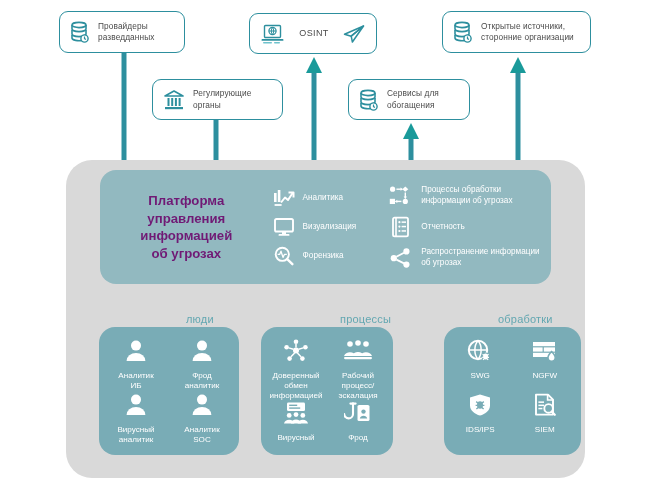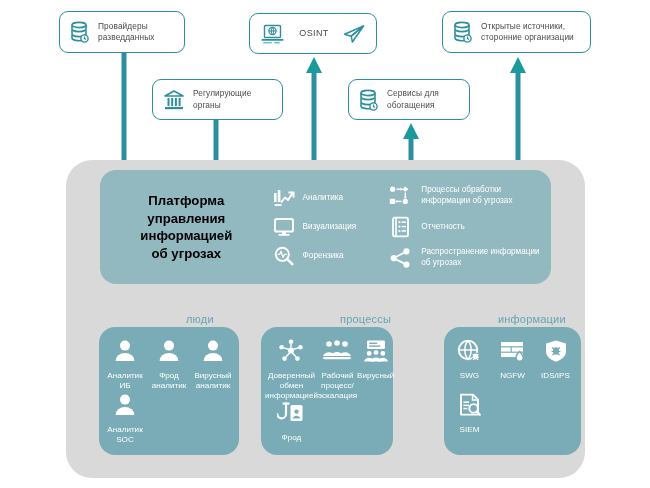--- a/index.html
+++ b/index.html
@@ -30,36 +30,36 @@
   }
 
   
   #platform{
     position:absolute;left:100px;top:170px;width:451px;height:114px;
     background:#92b9c0;border-radius:16px;
     display:flex;align-items:center;
   }
   #platform-title{
     width:152px;margin-left:14px;text-align:center;
-    color:#000000;font-weight:bold;font-size:13.2px;line-height:17.5px;
+    color:#701a75;font-weight:bold;font-size:13.2px;line-height:17.5px;
     white-space:pre-line;
   }
   .feat-col{display:flex;flex-direction:column;justify-content:center;gap:9px;}
   .feat{display:flex;align-items:center;gap:8px;}
   .feat .ftxt{color:#ffffff;font-size:8.2px;line-height:10.6px;white-space:pre-line;}
   .feat .fic{flex:0 0 auto;display:flex;align-items:center;justify-content:center;}
 
   
   .pillar{
     position:absolute;box-sizing:border-box;
     background:#79acb6;border-radius:16px;
   }
   .pillar-grid{
     width:100%;height:100%;
-    display:grid;grid-template-columns:1fr 1fr 1fr;grid-template-rows:1fr 1fr;
+    display:grid;grid-template-columns:1fr 1fr;grid-template-rows:1fr 1fr;
     align-items:start;justify-items:center;
     padding:12px 4px 8px 4px;box-sizing:border-box;
   }
   .cell{display:flex;flex-direction:column;align-items:center;gap:4px;width:100%;}
   .cell .ctxt{
     color:#ffffff;font-size:8.1px;line-height:10px;text-align:center;white-space:pre-line;
   }
   .pillar-label{
     position:absolute;font-size:11px;color:#63a7b1;letter-spacing:.2px;
   }
@@ -291,21 +291,21 @@
           </svg>
         </span>
         <span class="ftxt">Распространение информации
 об угрозах</span>
       </div>
     </div>
   </div>
 
   <div class="pillar-label" style="left:186px;top:313px;">люди</div>
   <div class="pillar-label" style="left:340px;top:313px;">процессы</div>
-  <div class="pillar-label" style="left:498px;top:313px;">информации</div>
+  <div class="pillar-label" style="left:498px;top:313px;">обработки</div>
 
   <div class="pillar" style="left:99px;top:327px;width:140px;height:128px;">
     <div class="pillar-grid">
       <div class="cell">
         <span>
           <svg width="26" height="24" viewBox="0 0 26 24">
               <circle cx="13" cy="6.6" r="5" fill="#fff"></circle>
               <path d="M3.6,22 a9.4,8 0 0 1 18.8,0 Z" fill="#fff"></path>
             </svg>
         </span>

